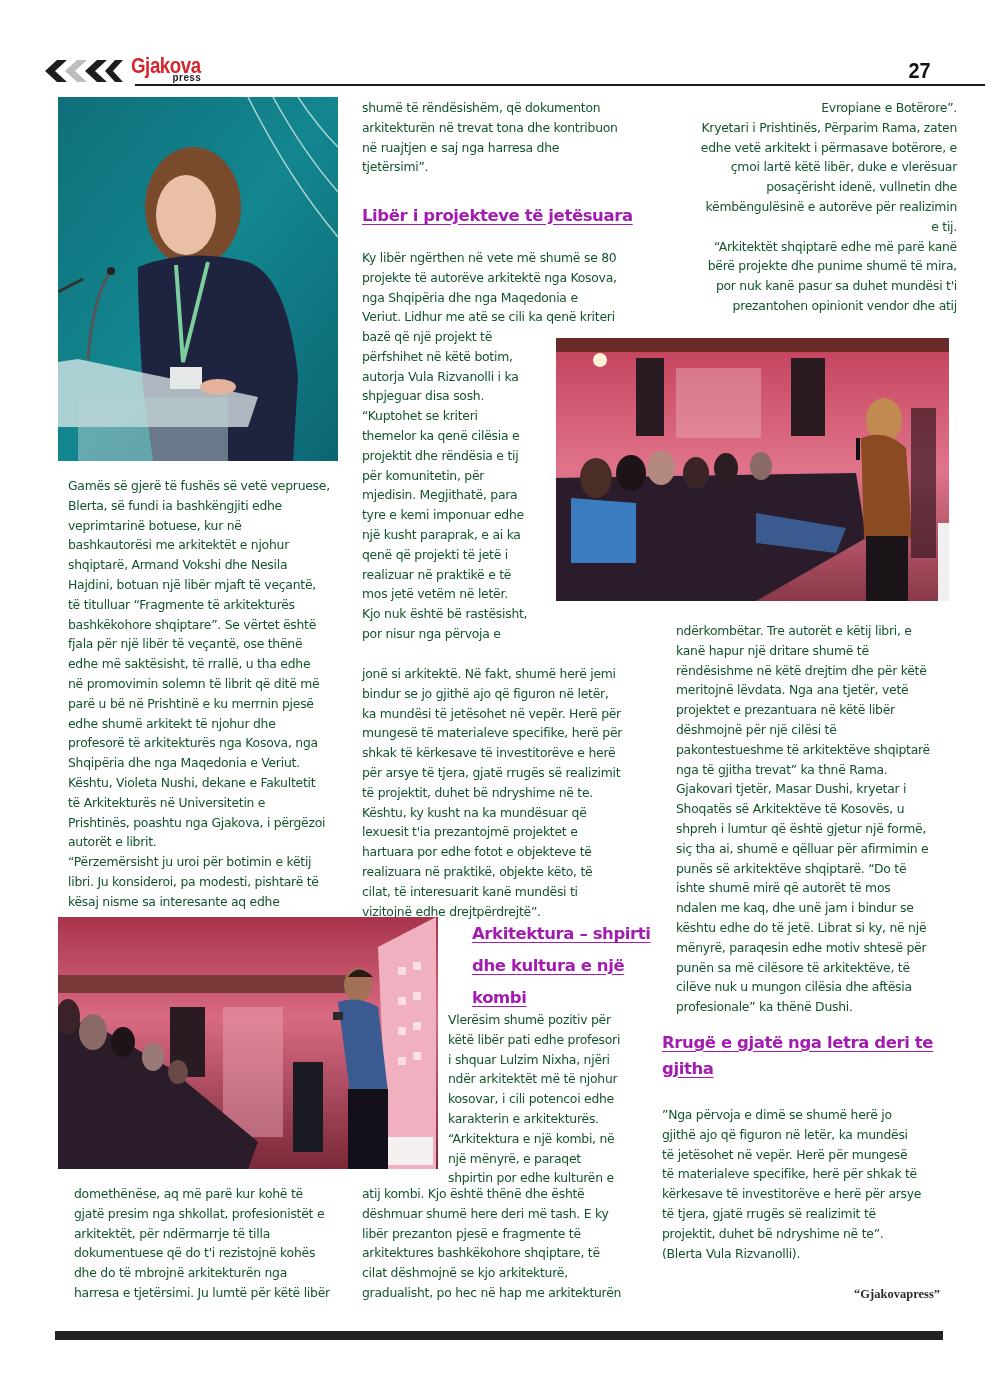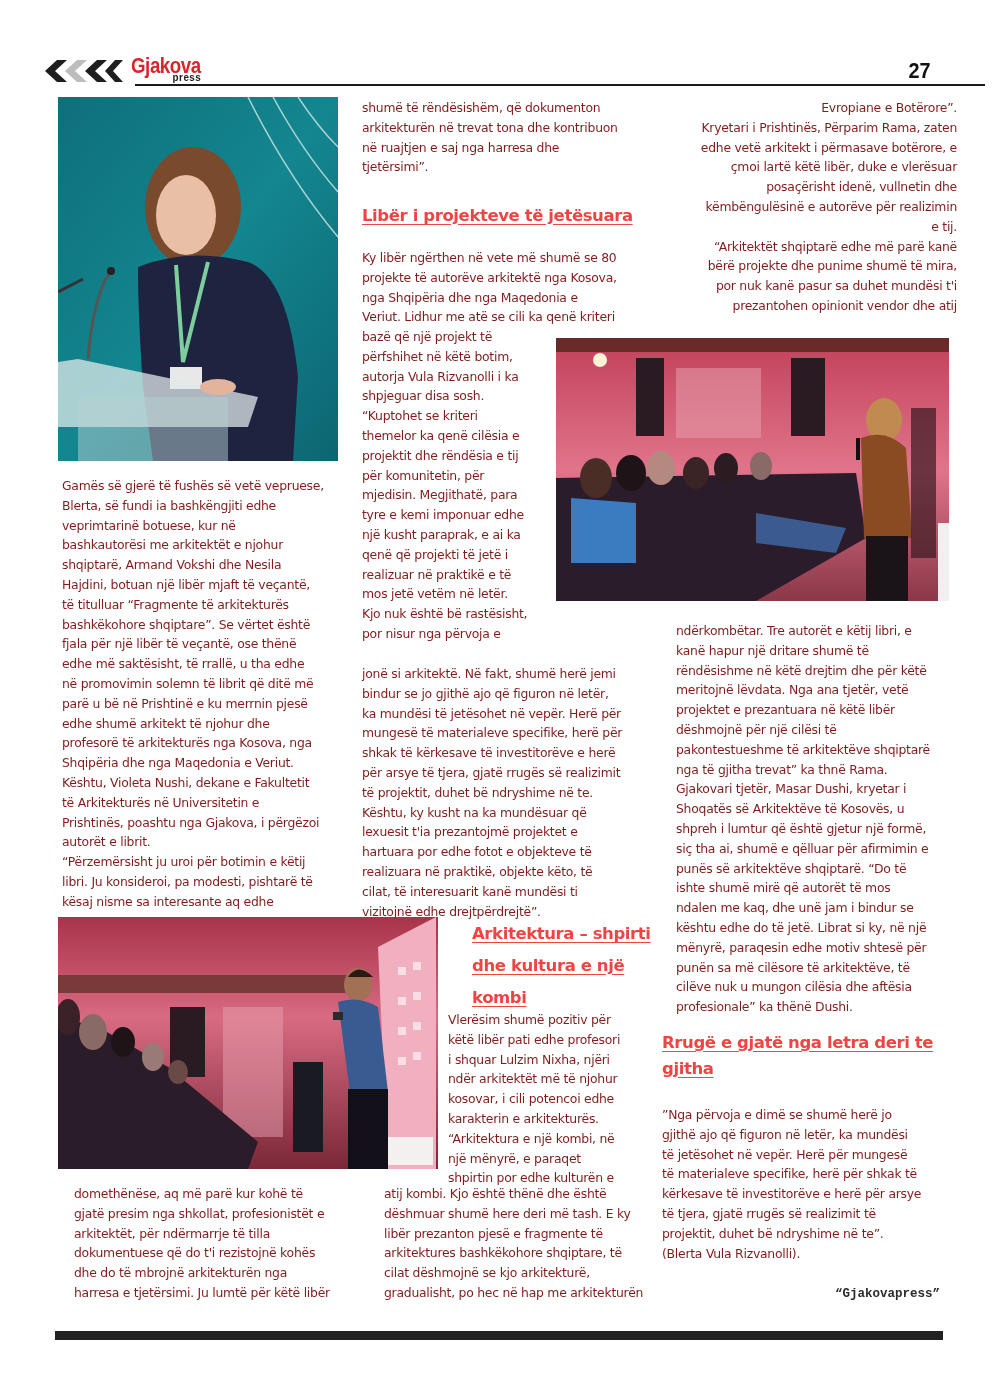--- a/index.html
+++ b/index.html
@@ -9,30 +9,30 @@
   
   .header { position: absolute; left: 43px; top: 56px; width: 890px; height: 32px; text-align: center; }
   .chevrons { position: absolute; left: 0; top: 4px; width: 80px; height: 22px; }
   .logo { position: absolute; left: 88px; top: 0; }
   .logo-main { font-family: "Liberation Sans", sans-serif; font-weight: bold; font-size: 22px; color: #d7262b; letter-spacing: -0.5px; transform: scaleX(0.85); transform-origin: left; display: block; line-height: 20px; font-stretch: condensed; }
   .logo-sub { font-family: "Liberation Sans", sans-serif; font-weight: bold; font-size: 11px; color: #222; position: absolute; left: 40px; top: 15px; letter-spacing: 0.5px; transform: scaleX(0.9); }
   .header-rule { position: absolute; left: 92px; top: 28px; width: 850px; height: 2px; background: #1a1a1a; }
   .page-number { position: absolute; right: 3px; top: 2px; font-family: "Liberation Sans", sans-serif; font-weight: bold; font-size: 22px; color: #111; transform: scaleX(0.9); transform-origin: right; }
 
   
-  .text { font-family: "DejaVu Sans", sans-serif; font-size: 12.4px; line-height: 19.8px; color: #7f1d1d; letter-spacing: -0.25px; }
+  .text { font-family: "DejaVu Sans", sans-serif; font-size: 12.4px; line-height: 19.8px; color: #14532d; letter-spacing: -0.25px; }
   .block { position: absolute; }
   .block p { white-space: pre-line; }
-  .heading { font-family: "DejaVu Sans", sans-serif; font-weight: bold; font-size: 16.5px; line-height: 25px; color: #ef4444; text-decoration: underline; text-underline-offset: 3px; letter-spacing: -0.4px; position: absolute; }
+  .heading { font-family: "DejaVu Sans", sans-serif; font-weight: bold; font-size: 16.5px; line-height: 25px; color: #a21caf; text-decoration: underline; text-underline-offset: 3px; letter-spacing: -0.4px; position: absolute; }
 
   
   .photo { position: absolute; overflow: hidden; }
   .photo svg { width: 100%; height: 100%; display: block; }
 
-  .signature { position: absolute; right: 60px; top: 1287px; font-family: Liberation Mono, monospace; font-weight: bold; font-size: 12.5px; color: #2b2b2b; }
+  .signature { position: absolute; right: 60px; top: 1287px; font-family: Liberation Serif, serif; font-weight: bold; font-size: 12.5px; color: #2b2b2b; }
 
   .footer-bar { position: absolute; left: 55px; top: 1331px; width: 888px; height: 9px; background: #222; }
 </style>
 </head>
 <body>
 
 <div class="header">
   <svg class="chevrons" viewBox="0 0 80 22">
     <polygon points="14,0 24,0 12,11 24,22 14,22 2,11" fill="#1e1e1e"></polygon>
     <polygon points="34,0 44,0 32,11 44,22 34,22 22,11" fill="#bdbdbd"></polygon>
@@ -74,21 +74,21 @@
     <path d="M30,262 Q35,200 52,175" stroke="#555" stroke-width="3" fill="none"></path>
     <circle cx="53" cy="174" r="4" fill="#222"></circle>
 
     <polygon points="0,265 20,262 200,300 190,330 20,330 0,330" fill="#dfe9ea" opacity="0.75"></polygon>
     <rect x="20" y="300" width="150" height="64" fill="#b6cfd2" opacity="0.5"></rect>
 
     <ellipse cx="160" cy="290" rx="18" ry="8" fill="#e3b49b"></ellipse>
   </svg>
 </div>
 
-<div class="block text" style="left:62px; top:476px; width:290px;">
+<div class="block text" style="left:68px; top:476px; width:290px;">
   <p>Gamës së gjerë të fushës së vetë vepruese,
 Blerta, së fundi ia bashkëngjiti edhe
 veprimtarinë botuese, kur në
 bashkautorësi me arkitektët e njohur
 shqiptarë, Armand Vokshi dhe Nesila
 Hajdini, botuan një libër mjaft të veçantë,
 të titulluar “Fragmente të arkitekturës
 bashkëkohore shqiptare”. Se vërtet është
 fjala për një libër të veçantë, ose thënë
 edhe më saktësisht, të rrallë, u tha edhe
@@ -267,21 +267,21 @@
 këtë libër pati edhe profesori
 i shquar Lulzim Nixha, njëri
 ndër arkitektët më të njohur
 kosovar, i cili potencoi edhe
 karakterin e arkitekturës.
 “Arkitektura e një kombi, në
 një mënyrë, e paraqet
 shpirtin  por edhe kulturën e</p>
 </div>
 
-<div class="block text" style="left:384px; top:1184px; width:295px;">
+<div class="block text" style="left:362px; top:1184px; width:295px;">
   <p>atij kombi. Kjo është thënë dhe është
 dëshmuar shumë here deri më tash. E ky
 libër prezanton pjesë e fragmente të
 arkitektures bashkëkohore shqiptare, të
 cilat dëshmojnë se kjo arkitekturë,
 gradualisht, po hec në hap me arkitekturën</p>
 </div>
 
 <div class="block text" style="left:662px; top:621px; width:295px;margin-left:14px;">
   <p>ndërkombëtar. Tre autorët e këtij libri, e

